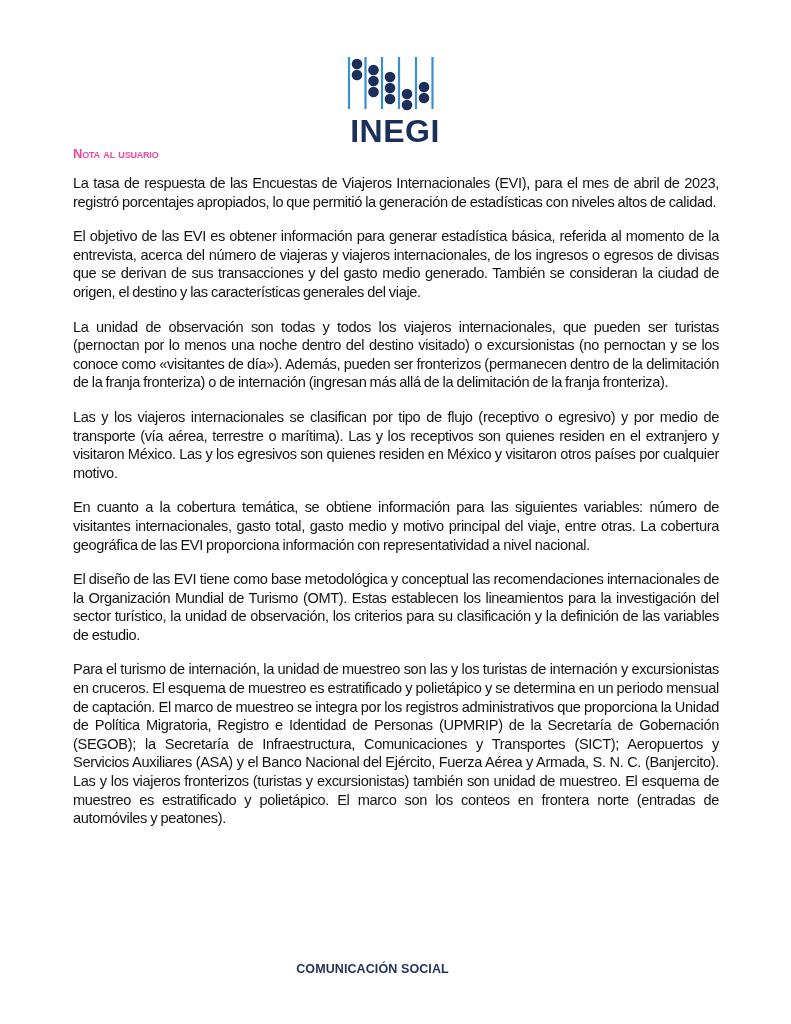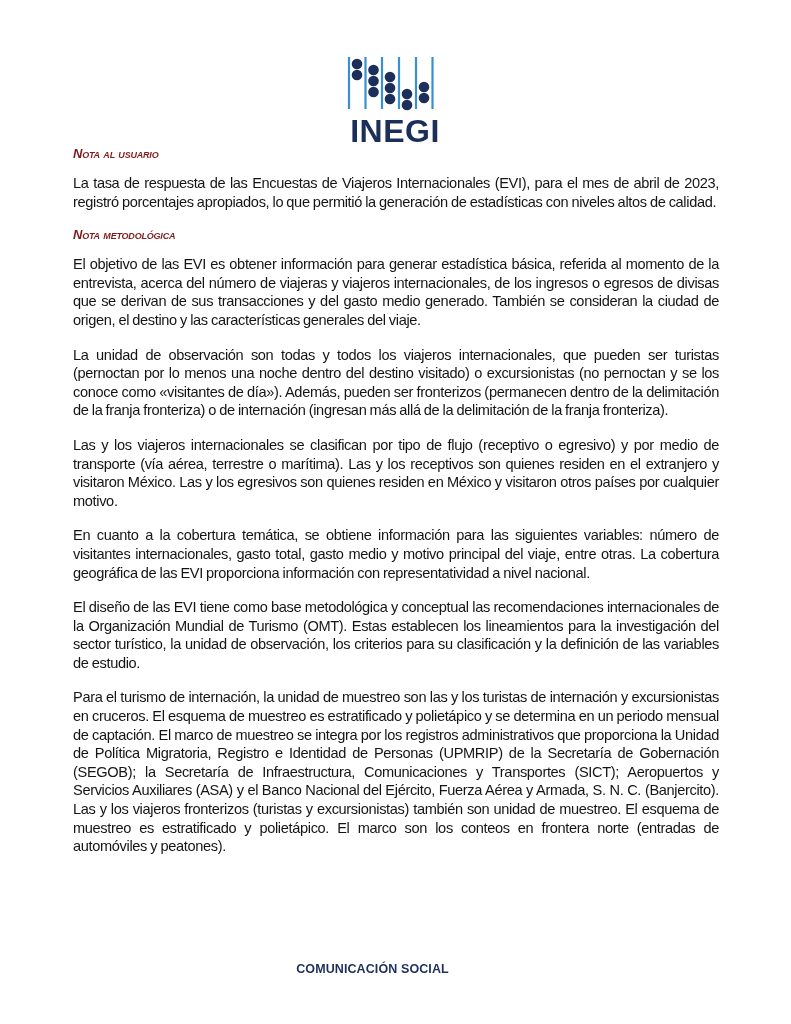--- a/index.html
+++ b/index.html
@@ -29,22 +29,21 @@
       top: 146px;
       width: 646px;
     }
     .heading {
       font-weight: bold;
       font-size: 13px;
       font-variant: small-caps;
       letter-spacing: -0.2px;
       margin: 0 0 12px 0;
       line-height: 16px;
-      color: #7f1d1d;
-      font-style: italic;
+      color: #ec4899;
     }
     .para {
       font-size: 14.6px;
       line-height: 18.6px;
       text-align: justify;
       letter-spacing: -0.35px;
       word-spacing: -0.5px;
       margin: 0 0 16px 0;
       color: #141414;
     }
@@ -94,21 +93,20 @@
 </div>
 
 <div class="content">
 
   <div class="section">
     <h2 class="heading">Nota al usuario</h2>
     <p class="para">La tasa de respuesta de las Encuestas de Viajeros Internacionales (EVI), para el mes de abril de 2023, registró porcentajes apropiados, lo que permitió la generación de estadísticas con niveles altos de calidad.</p>
   </div>
 
   <div class="section">
-    <h2 class="heading">Nota metodológica</h2>
     <p class="para">El objetivo de las EVI es obtener información para generar estadística básica, referida al momento de la entrevista, acerca del número de viajeras y viajeros internacionales, de los ingresos o egresos de divisas que se derivan de sus transacciones y del gasto medio generado. También se consideran la ciudad de origen, el destino y las características generales del viaje.</p>
     <p class="para">La unidad de observación son todas y todos los viajeros internacionales, que pueden ser turistas (pernoctan por lo menos una noche dentro del destino visitado) o excursionistas (no pernoctan y se los conoce como «visitantes de día»). Además, pueden ser fronterizos (permanecen dentro de la delimitación de la franja fronteriza) o de internación (ingresan más allá de la delimitación de la franja fronteriza).</p>
     <p class="para">Las y los viajeros internacionales se clasifican por tipo de flujo (receptivo o egresivo) y por medio de transporte (vía aérea, terrestre o marítima). Las y los receptivos son quienes residen en el extranjero y visitaron México. Las y los egresivos son quienes residen en México y visitaron otros países por cualquier motivo.</p>
     <p class="para">En cuanto a la cobertura temática, se obtiene información para las siguientes variables: número de visitantes internacionales, gasto total, gasto medio y motivo principal del viaje, entre otras. La cobertura geográfica de las EVI proporciona información con representatividad a nivel nacional.</p>
     <p class="para">El diseño de las EVI tiene como base metodológica y conceptual las recomendaciones internacionales de la Organización Mundial de Turismo (OMT). Estas establecen los lineamientos para la investigación del sector turístico, la unidad de observación, los criterios para su clasificación y la definición de las variables de estudio.</p>
     <p class="para">Para el turismo de internación, la unidad de muestreo son las y los turistas de internación y excursionistas en cruceros. El esquema de muestreo es estratificado y polietápico y se determina en un periodo mensual de captación. El marco de muestreo se integra por los registros administrativos que proporciona la Unidad de Política Migratoria, Registro e Identidad de Personas (UPMRIP) de la Secretaría de Gobernación (SEGOB); la Secretaría de Infraestructura, Comunicaciones y Transportes (SICT); Aeropuertos y Servicios Auxiliares (ASA) y el Banco Nacional del Ejército, Fuerza Aérea y Armada, S. N. C. (Banjercito). Las y los viajeros fronterizos (turistas y excursionistas) también son unidad de muestreo. El esquema de muestreo es estratificado y polietápico. El marco son los conteos en frontera norte (entradas de automóviles y peatones).</p>
   </div>
 
 </div>
 

